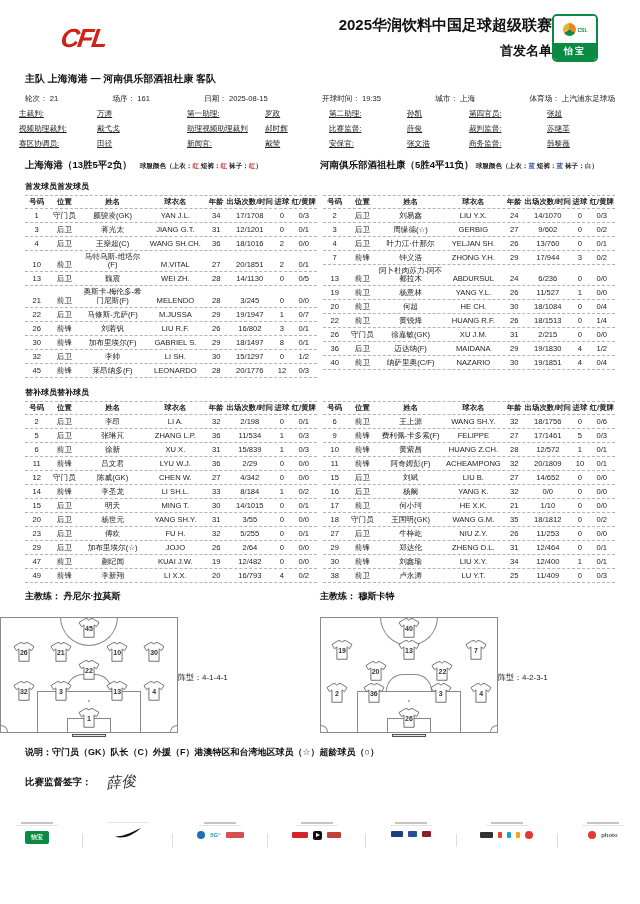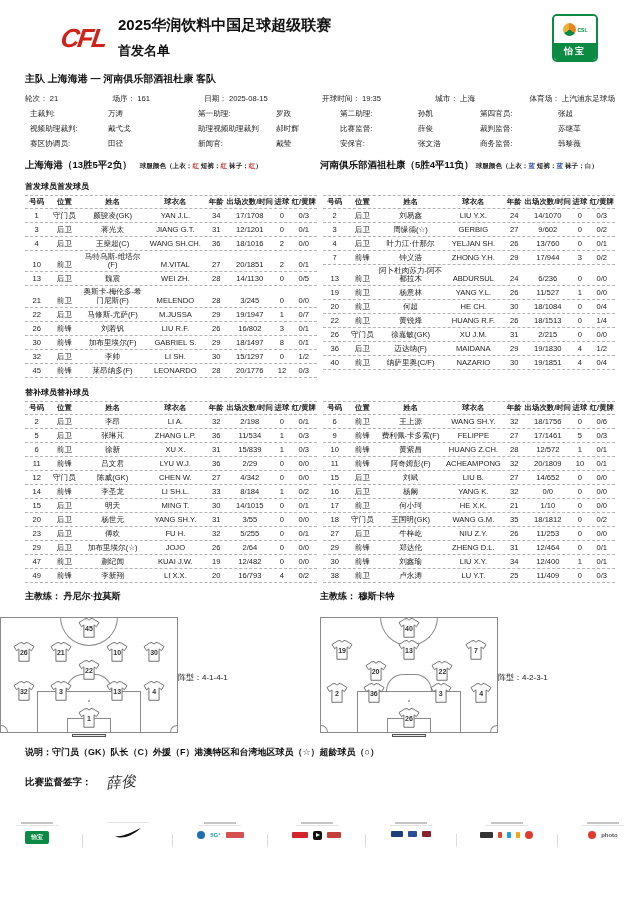--- a/index.html
+++ b/index.html
@@ -4,34 +4,34 @@
 <style>
   * { box-sizing: border-box; margin: 0; padding: 0; }
   html,body { background:#fff; }
   body { width:640px; font-family:"Liberation Sans","DejaVu Sans",sans-serif; color:#222; }
   .page { position:relative; width:640px; height:904px; background:#fff; overflow:hidden; }
 
   
   .header { display:flex; align-items:center; padding:14px 42px 2px 48px; }
   .cfl-logo { width:70px; text-align:center; }
   .cfl-text { font-style:italic; font-weight:900; font-size:26px; color:#cf2218; letter-spacing:-2px; display:inline-block; transform:skewX(-8deg); }
-  .titles { flex:1; text-align:left; }
+  .titles { flex:1; text-align:right; }
   .title { font-size:15px; font-weight:bold; color:#101010; }
   .subtitle { font-size:13px; font-weight:bold; margin-top:7px; color:#101010; }
   .csl-badge { width:46px; height:48px; border:2px solid #0a8a43; border-radius:5px; overflow:hidden; display:flex; flex-direction:column; background:#fff; flex-shrink:0; }
   .csl-top { flex:1; display:flex; align-items:center; justify-content:center; gap:2px; background:#fff; }
   .csl-ball { width:13px; height:13px; border-radius:50%; background:conic-gradient(#e8851e 0 35%, #0a8a43 35% 65%, #e3b33a 65% 100%); }
   .csl-txt { font-size:5px; color:#0a8a43; font-weight:bold; }
   .csl-bottom { height:17px; background:#0a8a43; color:#fff; font-size:9px; font-weight:bold; display:flex; align-items:center; justify-content:center; letter-spacing:2px; }
 
   .matchline { padding:8px 25px 0; font-weight:bold; font-size:10px; color:#111; }
 
   .inforow { display:flex; justify-content:space-between; padding:8px 25px 0; }
   .inforow .pair { font-size:7.6px; white-space:nowrap; }
-  .offrow { display:grid; grid-template-columns:168px 142px 140px 140px; padding:5px 30px 0; }
+  .offrow { display:grid; grid-template-columns:168px 142px 140px 140px; padding:5px 19px 0;text-decoration:underline; }
   .offrow .pair { display:flex; font-size:7.6px; white-space:nowrap; }
   .offrow .plabel { min-width:76px; }
   .pvalue { margin-left:2px; }
 
   .kitrow { display:flex; align-items:baseline; padding:10px 25px 0; }
   .kithalf { width:50%; display:flex; align-items:baseline; }
   .teamname { font-size:9.5px; font-weight:bold; white-space:nowrap; color:#111; }
   .kittext { font-size:6.6px; font-weight:bold; margin-left:8px; white-space:nowrap; color:#222; }
   .kithalf.right .kittext { margin-left:2px; }
 

